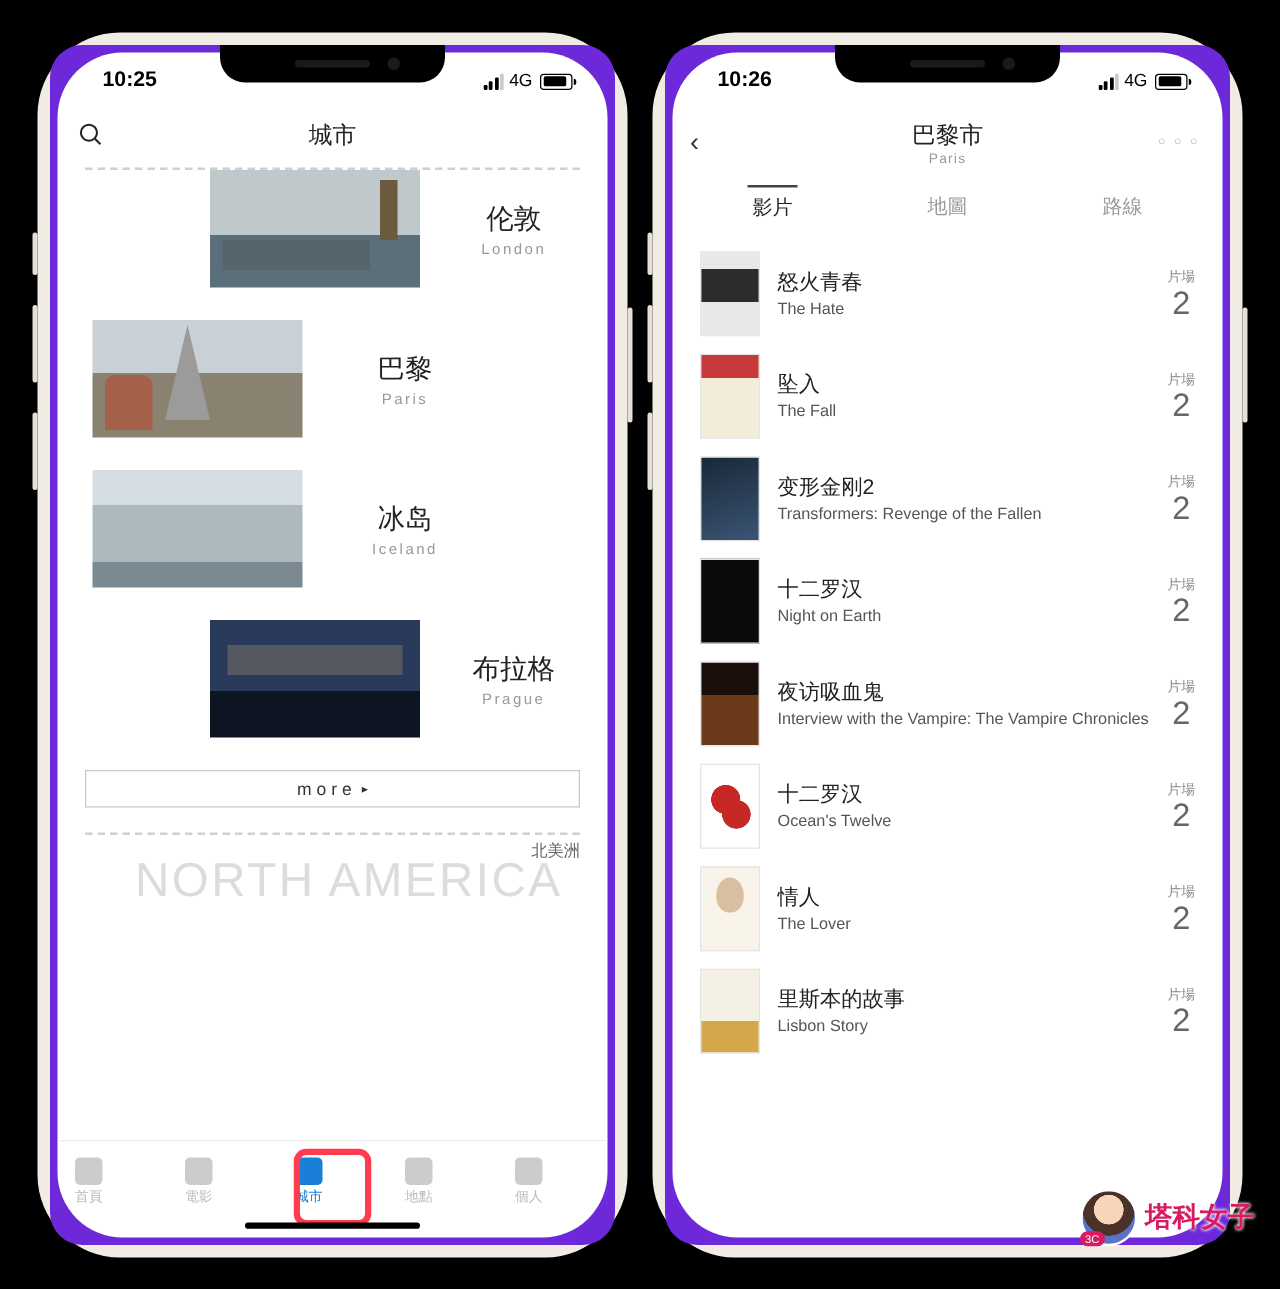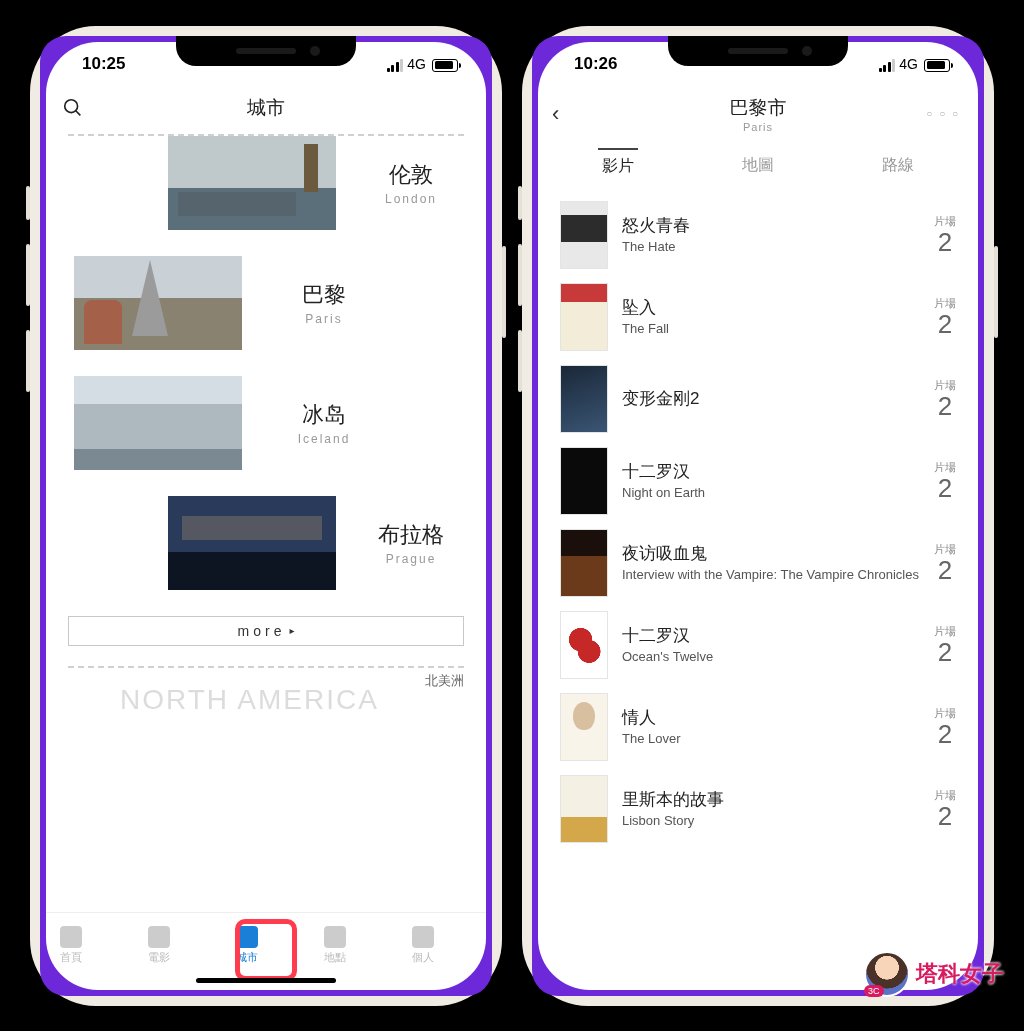--- a/index.html
+++ b/index.html
@@ -147,21 +147,21 @@
     font-size: 13px; color:#666;
   }
   .section-head .en {
     position: absolute;
     left: -6px; top: 12px;
     font-size: 42px;
     font-weight: 400;
     color: #dcdcdc;
     letter-spacing: 2px;
   }
-  .section-head.north .en { font-size:28px; left:52px; }
+  .section-head.north .en { font-size:38px; left:40px; }
   .section-head.north .cn { right: 0; top:0;}
 
   .city-row {
     display: flex;
     align-items: center;
     gap: 22px;
     margin-bottom: 26px;
   }
   .city-row.right { padding-left: 100px; }
   .city-row.left { padding-left: 6px; }
@@ -469,20 +469,21 @@
               </div>
               <div class="movie-right">
                 <div class="lbl">片場</div>
                 <div class="num">2</div>
               </div>
             </div>
             <div class="movie-row">
               <div class="poster p2"></div>
               <div class="movie-text">
                 <div class="cn">变形金刚2</div>
+                <div class="en">Transformers: Revenge of the Fallen</div>
               </div>
               <div class="movie-right">
                 <div class="lbl">片場</div>
                 <div class="num">2</div>
               </div>
             </div>
             <div class="movie-row">
               <div class="poster p3"></div>
               <div class="movie-text">
                 <div class="cn">十二罗汉</div>

